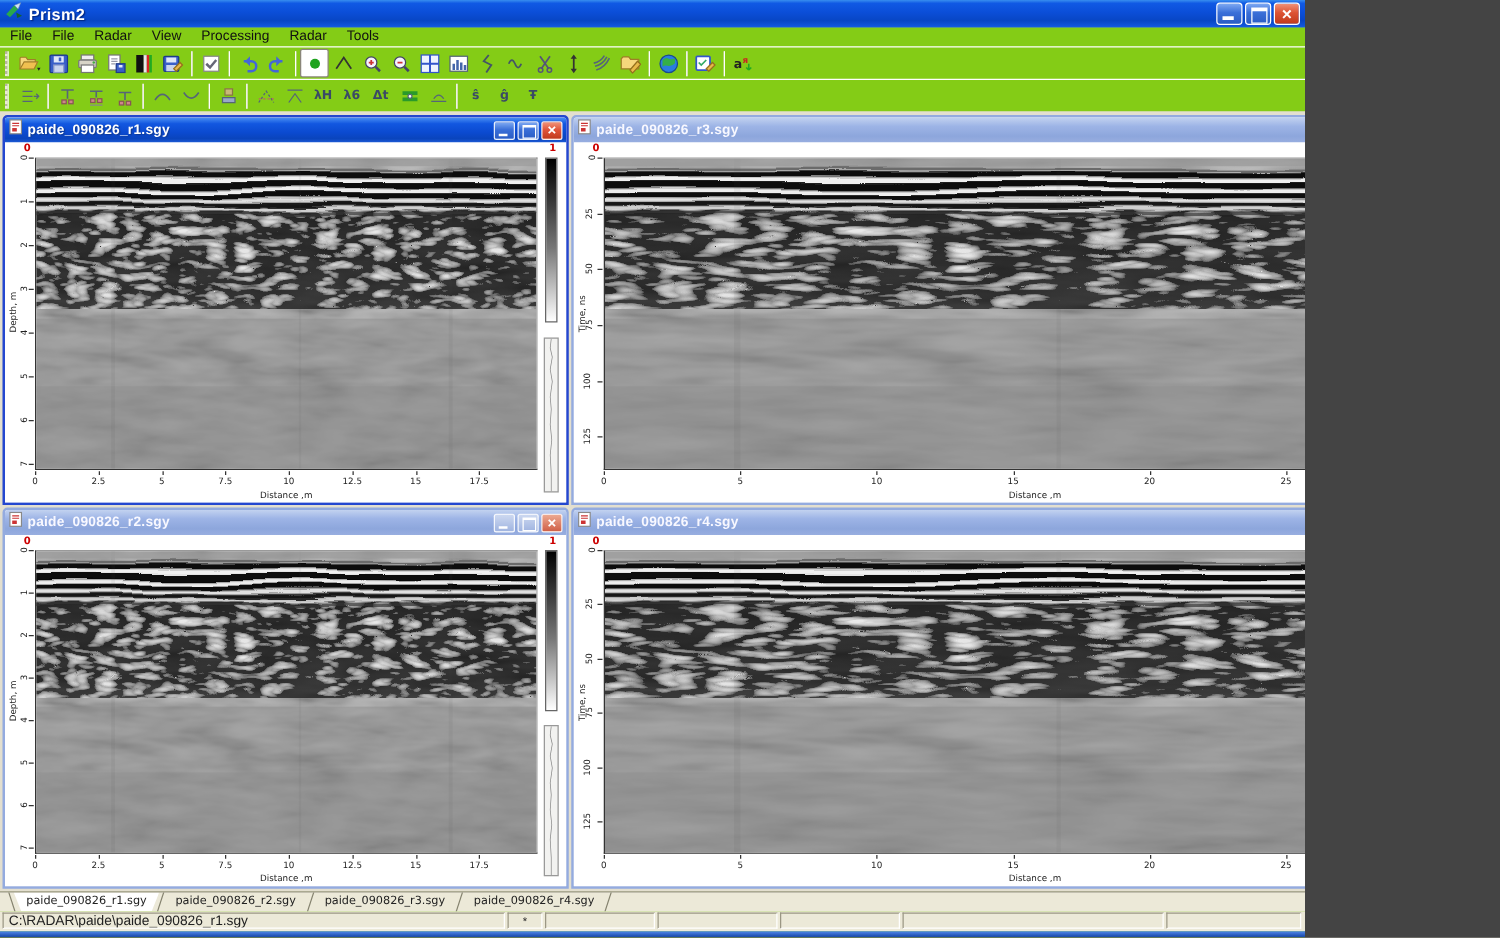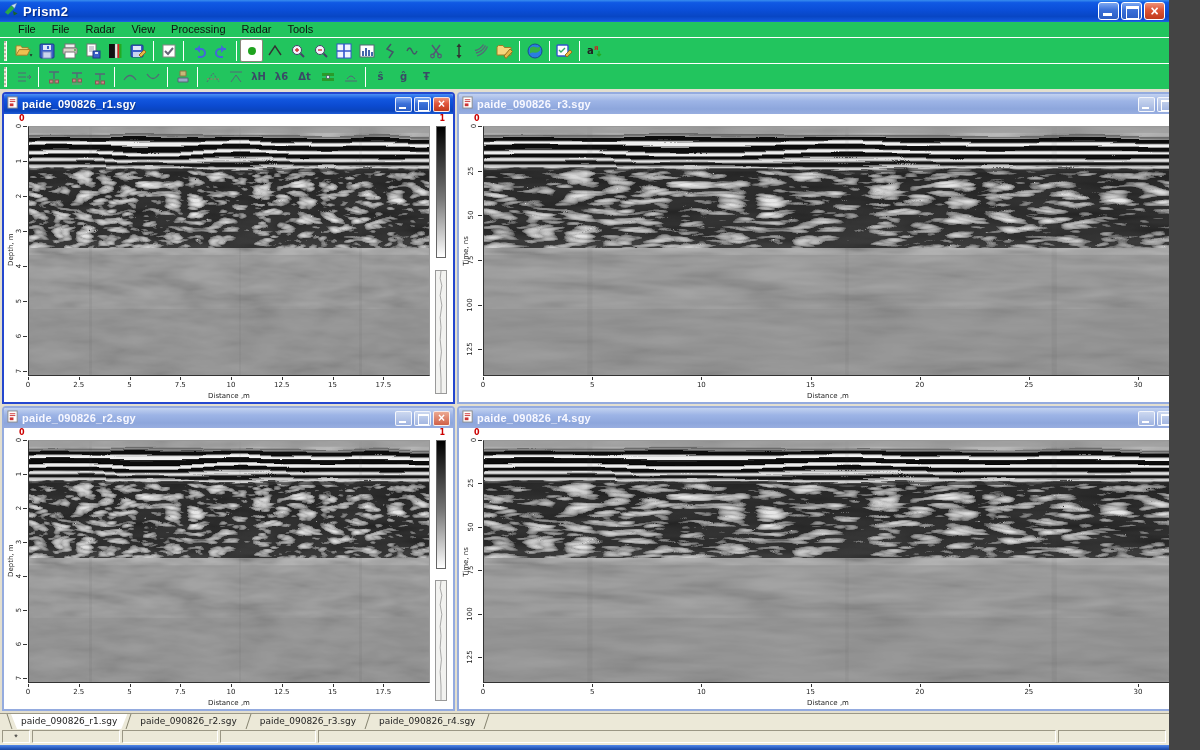--- a/index.html
+++ b/index.html
@@ -1,34 +1,34 @@
 <!DOCTYPE html>
 <html><head>
 <meta charset="utf-8">
 <style>
   html,body{margin:0;padding:0;background:#444;}
   *{box-sizing:border-box;}
-  .app{position:relative;width:1169px;height:750px;background:#22c55e;overflow:hidden;
+  .app{position:relative;width:1044px;height:750px;background:#84cc16;overflow:hidden;
        font-family:"Liberation Sans","DejaVu Sans",sans-serif;user-select:none;}
 
   
   .main-titlebar{height:22px;display:flex;align-items:center;padding:0 4px;gap:4px;
     background:linear-gradient(180deg,#388eef 0%,#1059e4 12%,#0b4ed8 45%,#0846c4 75%,#1157dd 96%,#2a6ce8 100%);}
   .main-title{color:#fff;font-weight:bold;font-size:13px;text-shadow:1px 1px 1px #00257e;letter-spacing:.3px;}
   .main-btns{margin-left:auto;display:flex;gap:2px;}
   .xpbtn{position:relative;width:21px;height:18px;border-radius:3px;border:1px solid #fff;
     background:linear-gradient(180deg,#7da8f2,#3a6fd8 45%,#2a5cc4);}
   .xpbtn.close{background:linear-gradient(180deg,#f09278,#dd5334 45%,#c03a1c);}
   .xpbtn.min::before{content:"";position:absolute;left:4px;bottom:3px;width:9px;height:3px;background:#fff;}
   .xpbtn.max::before{content:"";position:absolute;left:4px;top:3px;width:11px;height:9px;border:1px solid #fff;border-top-width:3px;}
   .xpbtn.close::before{content:"×";position:absolute;left:0;right:0;top:0;bottom:1px;color:#fff;font-weight:bold;
     font-size:14px;line-height:16px;text-align:center;}
 
   
-  .menubar{height:15px;display:flex;align-items:center;padding-left:10px;font-size:11px;color:#111;}
+  .menubar{height:15px;display:flex;align-items:center;padding-left:0;font-size:11px;color:#111;}
   .menu-item{padding:0 8px;line-height:15px;}
 
   
   .toolbar{height:26px;display:flex;align-items:center;border-top:1px solid #fff;padding-left:2px;}
   .grip{width:3px;height:20px;margin:0 5px 0 2px;
     background:repeating-linear-gradient(180deg,#b8b4a0 0 2px,#ece9d8 2px 4px);border-right:1px solid #fff;}
   .tbtn{width:23px;height:23px;display:flex;align-items:center;justify-content:center;border:1px solid transparent;border-radius:2px;}
   .tbtn.pressed{background:#fff;border-color:#8a867a;}
   .tbtn svg{display:block;}
   .tbtn .tg{font-family:"DejaVu Sans",sans-serif;font-size:10px;font-weight:bold;color:#3a4a66;line-height:1;}
@@ -742,20 +742,21 @@
       <i class="slant"></i>
       <span class="tab">paide_090826_r2.sgy</span>
       <i class="slant"></i>
       <span class="tab">paide_090826_r3.sgy</span>
       <i class="slant"></i>
       <span class="tab">paide_090826_r4.sgy</span>
       <i class="slant"></i>
     </div>
 
   <div class="statusbar">
+    <div class="spanel sp-path">C:\RADAR\paide\paide_090826_r1.sgy</div>
     <div class="spanel sp-star">*</div>
     <div class="spanel sp-a"></div>
     <div class="spanel sp-b"></div>
     <div class="spanel sp-c"></div>
     <div class="spanel sp-d"></div>
     <div class="spanel sp-e"></div>
   </div>
   <div class="bottom-strip"></div>
 </div>
 

